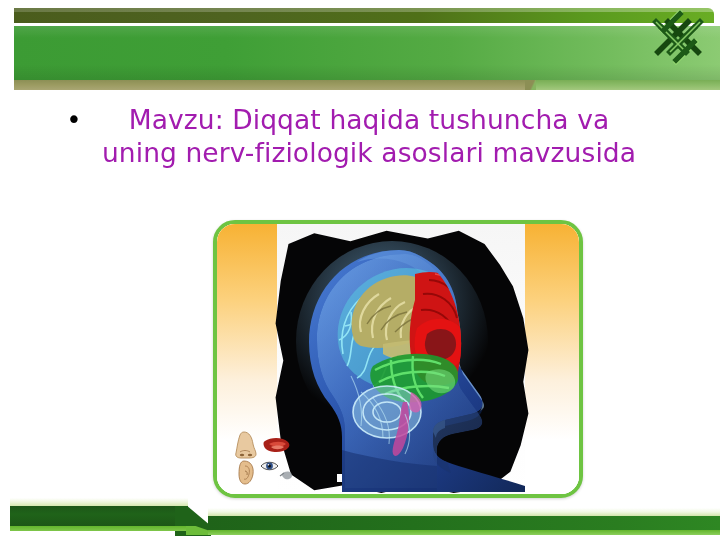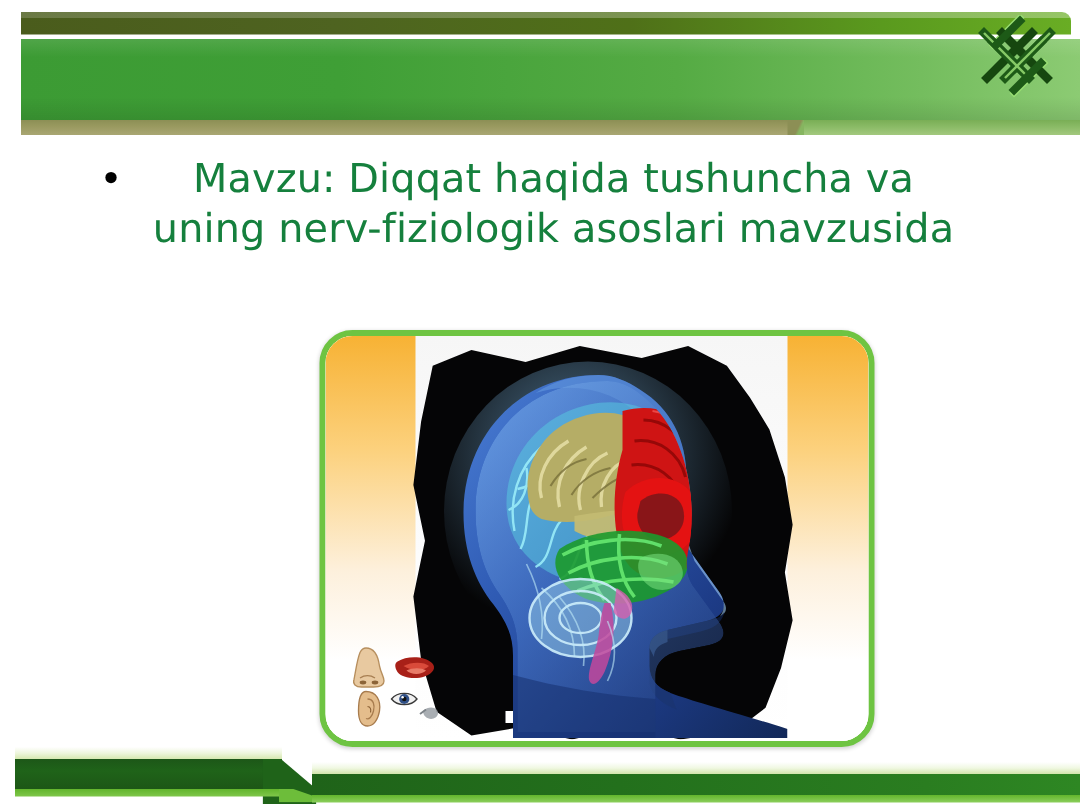--- a/index.html
+++ b/index.html
@@ -104,21 +104,21 @@
     line-height: 33px;
     color: #000;
     text-align: center;
     padding-top: 1px;
   }
   .title-text {
     flex: 1 1 auto;
     font-family: "DejaVu Sans", sans-serif;
     font-size: 26.5px;
     line-height: 33px;
-    color: #15803d;
+    color: #a21caf;
     text-align: center;
     letter-spacing: .1px;
     padding-right: 10px;
   }
 
   
   .photo-frame {
     position: absolute;
     left: 213px; top: 220px;
     width: 370px; height: 278px;

